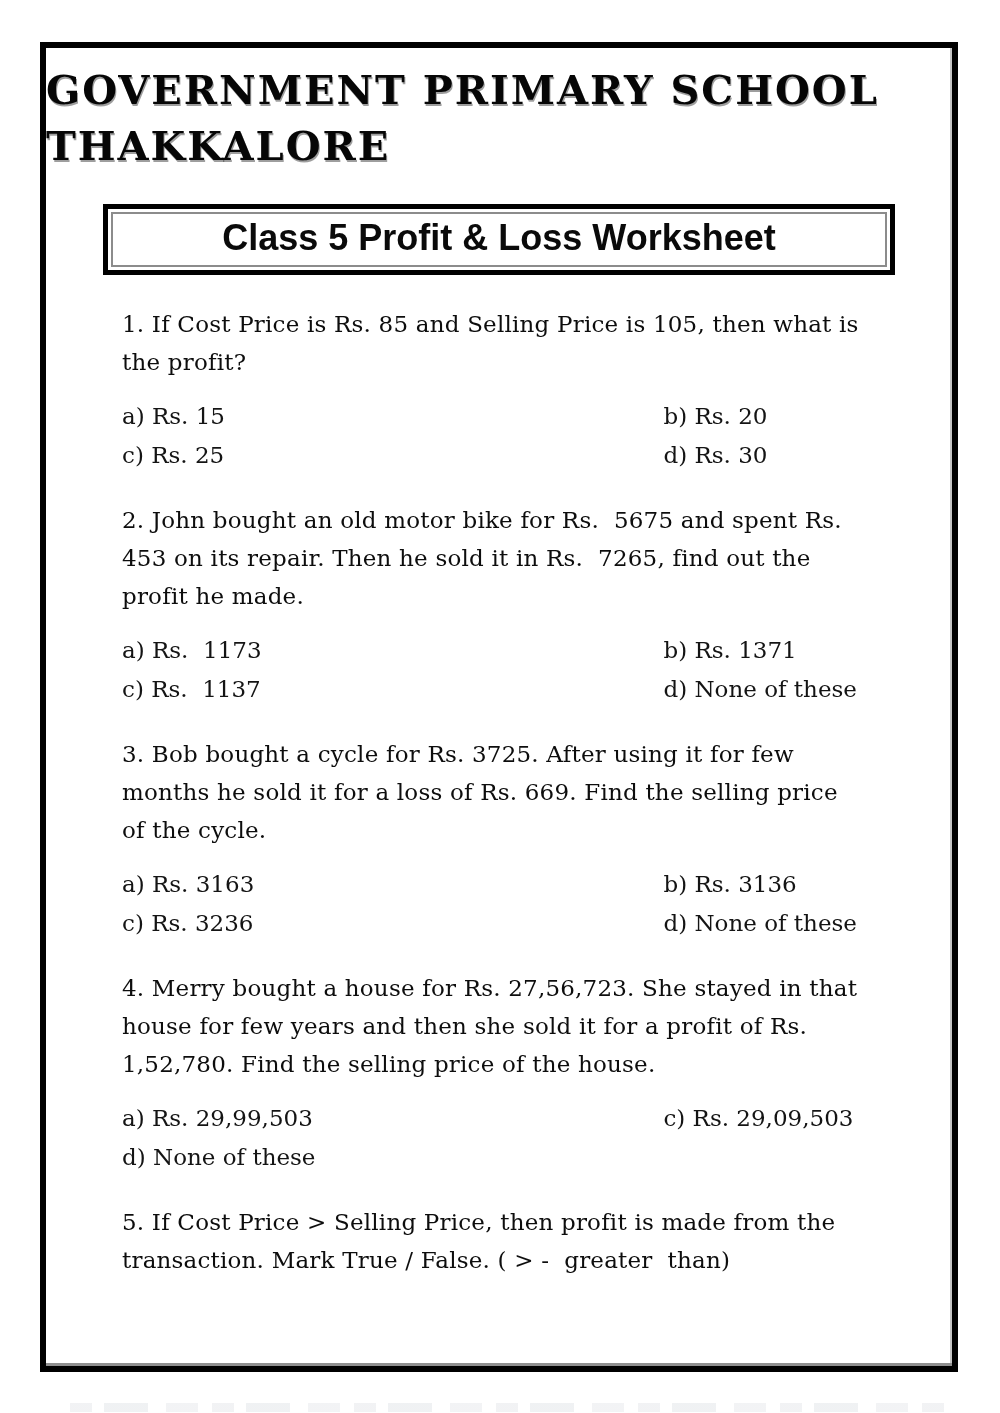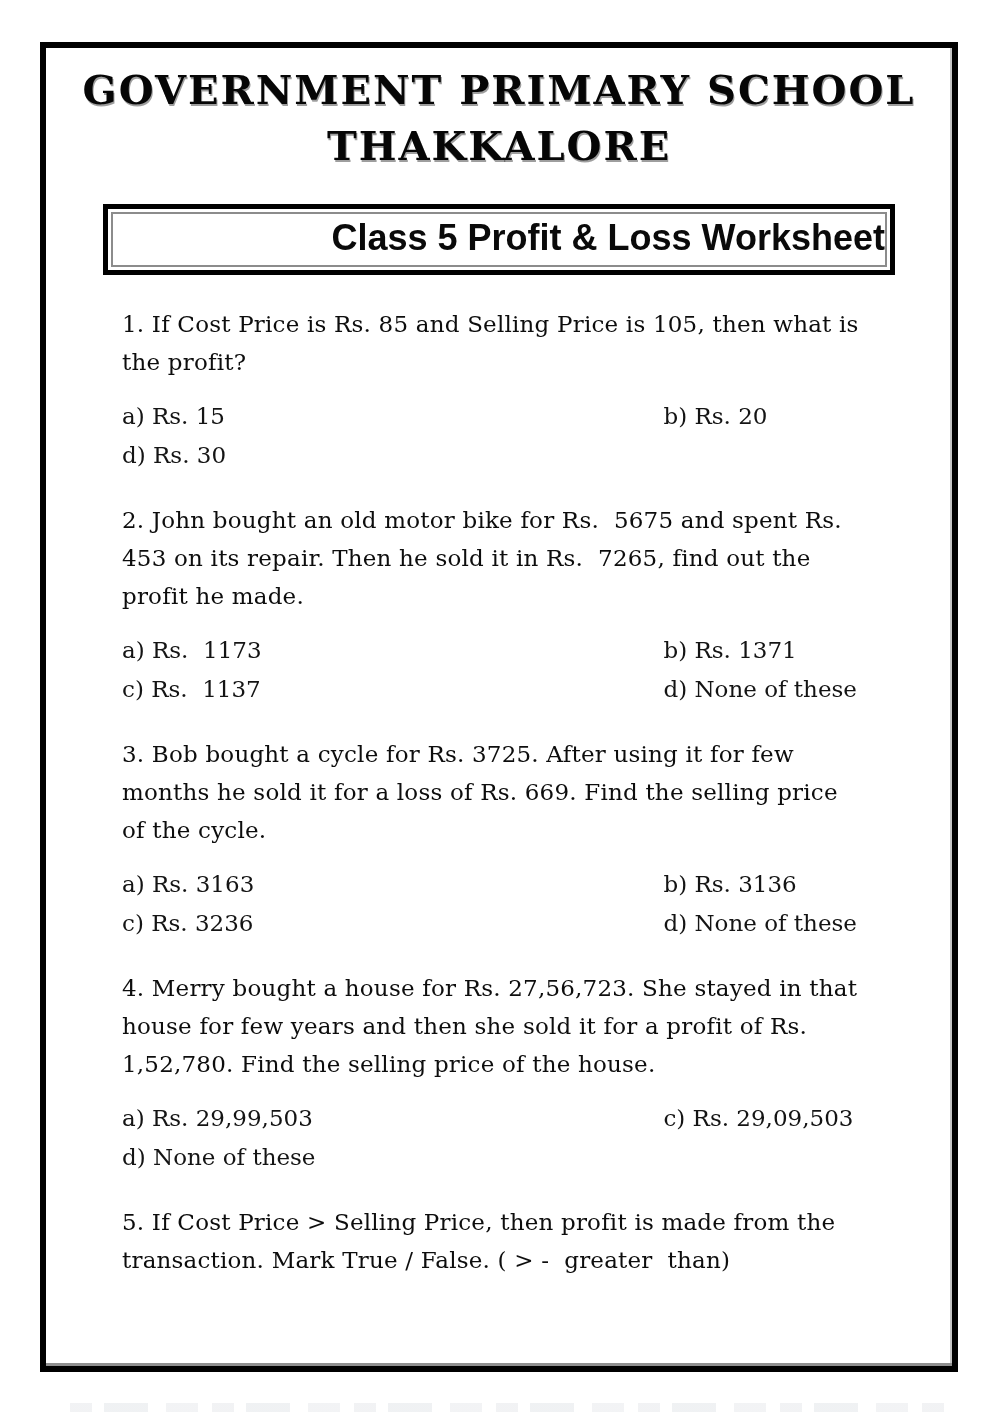--- a/index.html
+++ b/index.html
@@ -18,42 +18,42 @@
     left: 40px; top: 42px;
     width: 918px; height: 1330px;
     border: 6px solid #000000;
     background: #ffffff;
     box-shadow: inset 0 -3px 0 #8f8f8f, inset -2px 0 0 #c4c4c4;
   }
 
   
   .school-name {
     margin-top: 14px;
-    text-align: center;
+    text-align: left;
     font-family: "DejaVu Serif", serif;
     font-weight: 900;
     font-size: 40px;
     line-height: 56px;
     letter-spacing: 2px;
     color: #060606;
     text-shadow: 1px 2px 0 rgba(0,0,0,0.38);
   }
 
   
   .title-box {
     width: 792px;
     margin: 30px auto 0 auto;
     border: 5px solid #000000;
     padding: 3px;
     background: #ffffff;
   }
   .title-inner {
     border: 2px solid #8c8c8c;
     padding: 2px 0 5px 0;
-    text-align: right;
+    text-align: center;
   }
   .title-inner h1 {
     font-family: "Liberation Sans", sans-serif;
     font-weight: bold;
     font-size: 36px;
     line-height: 44px;
     color: #0a0a0a;
   }
 
   
@@ -112,20 +112,21 @@
       </div>
     </div>
 
     <div class="questions">
   <section class="q-block">
     <p class="q-text">1. If Cost Price is Rs. 85 and Selling Price is 105, then what is
 the profit?</p>
     <div class="q-options">
             <div class="q-option">a) Rs. 15</div>
             <div class="q-option">b) Rs. 20</div>
+            <div class="q-option">c) Rs. 25</div>
             <div class="q-option">d) Rs. 30</div>
           </div>
   </section>
 
   <section class="q-block">
     <p class="q-text">2. John bought an old motor bike for Rs.  5675 and spent Rs.
 453 on its repair. Then he sold it in Rs.  7265, find out the
 profit he made.</p>
     <div class="q-options">
             <div class="q-option">a) Rs.  1173</div>

